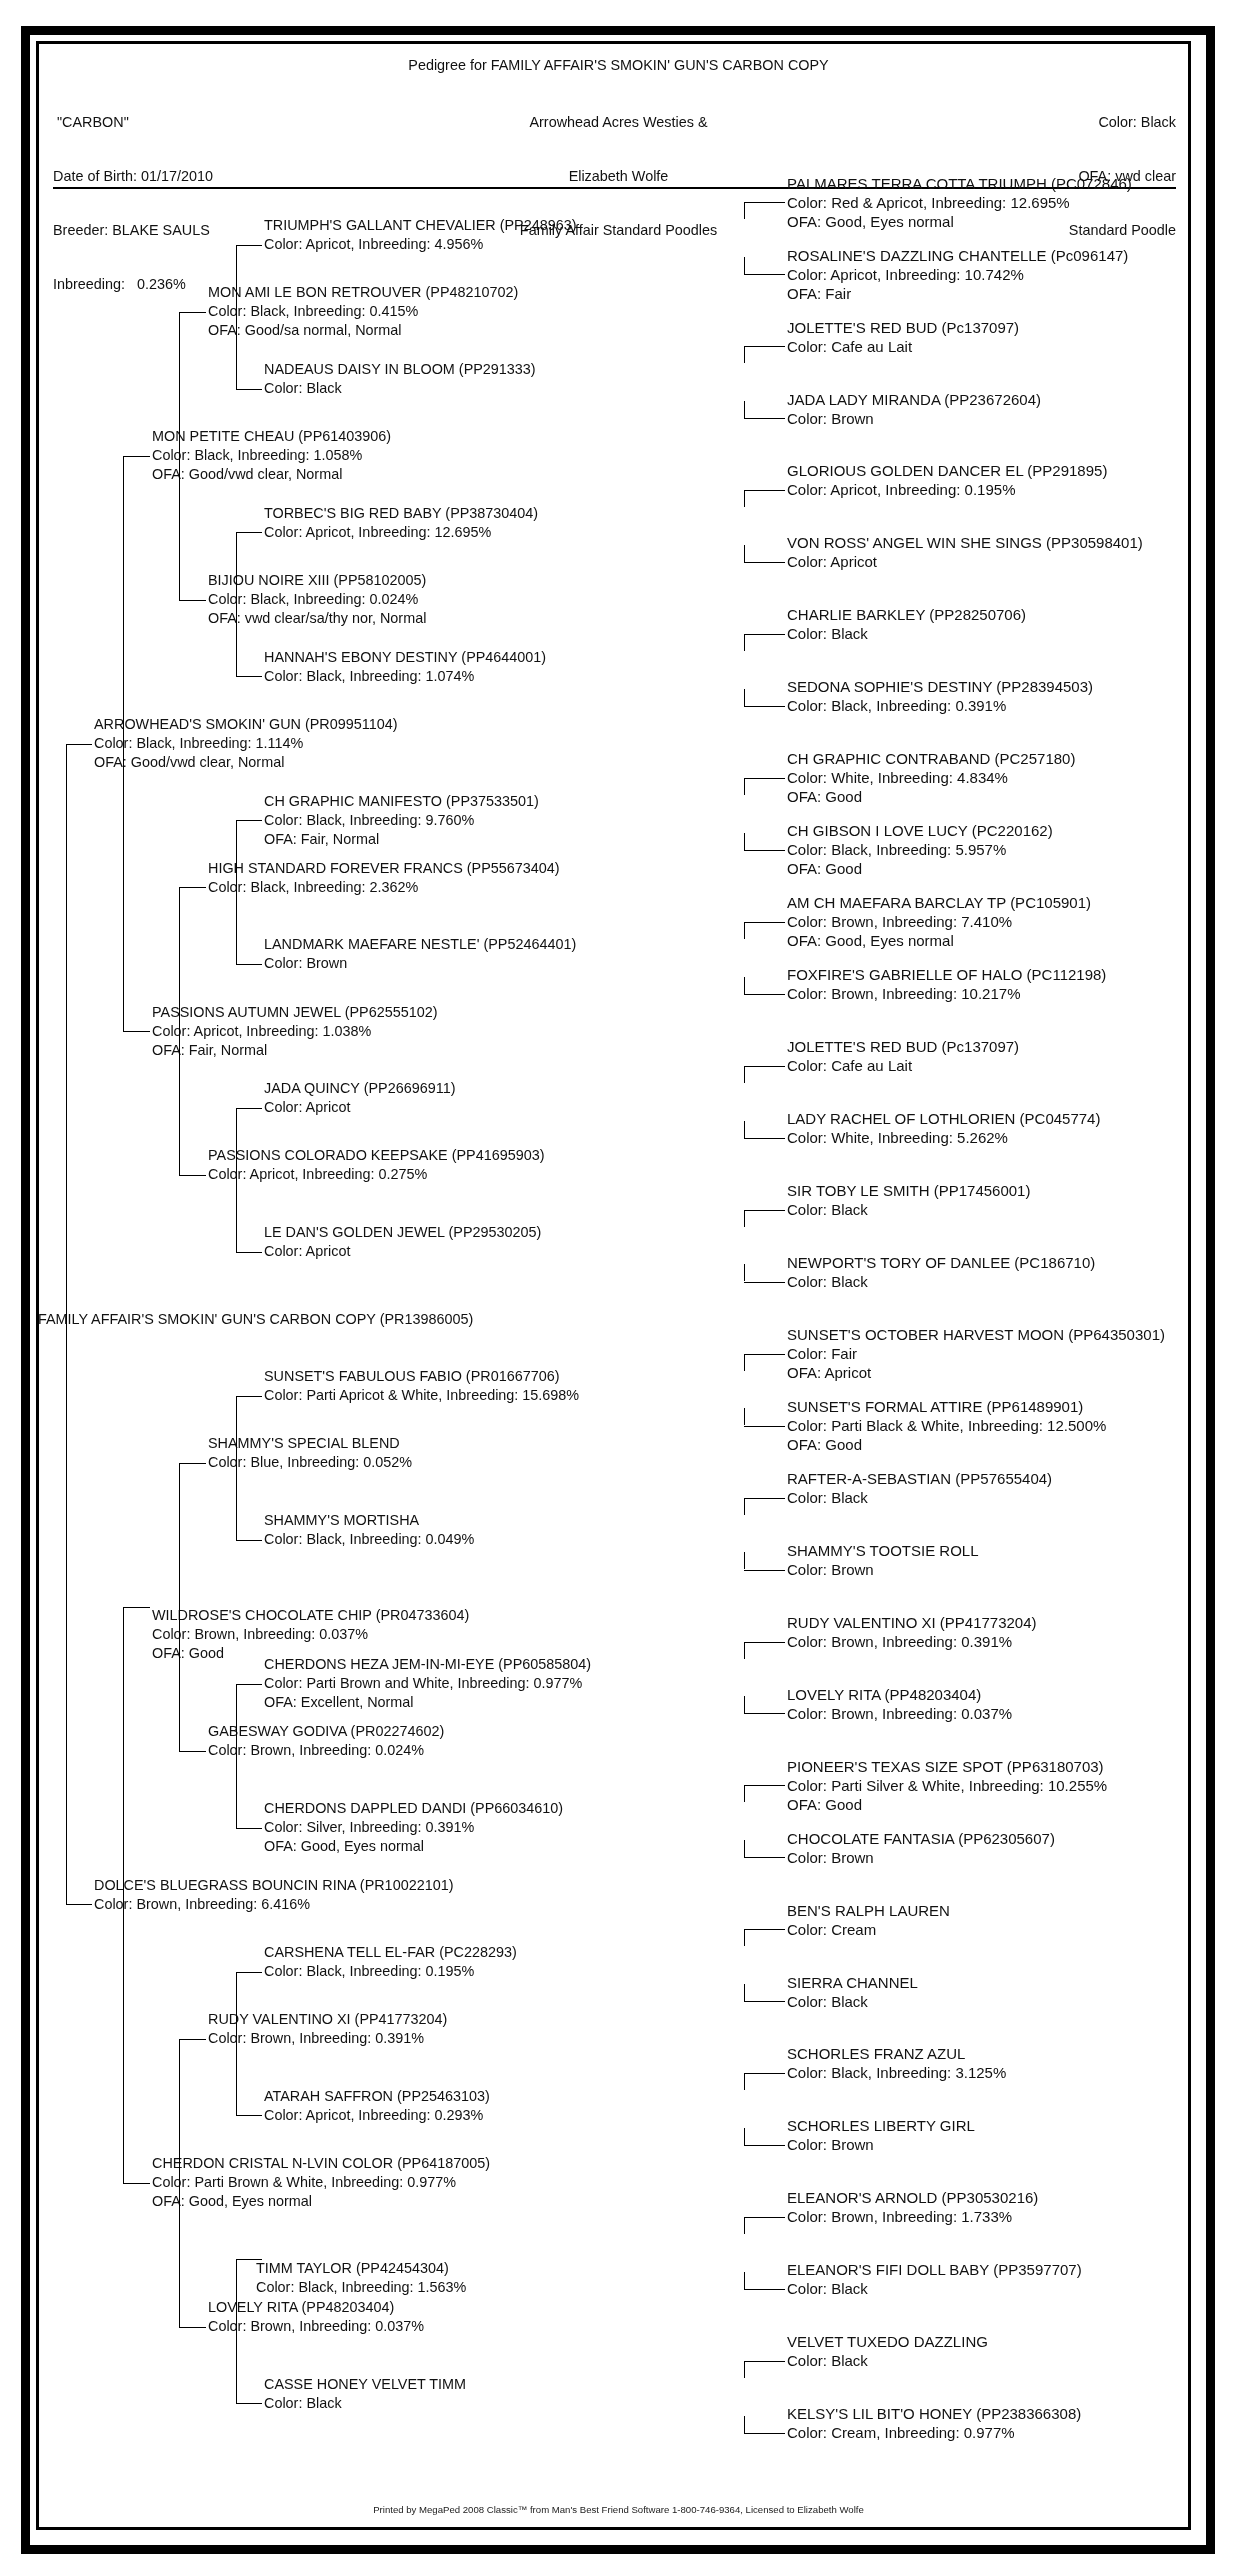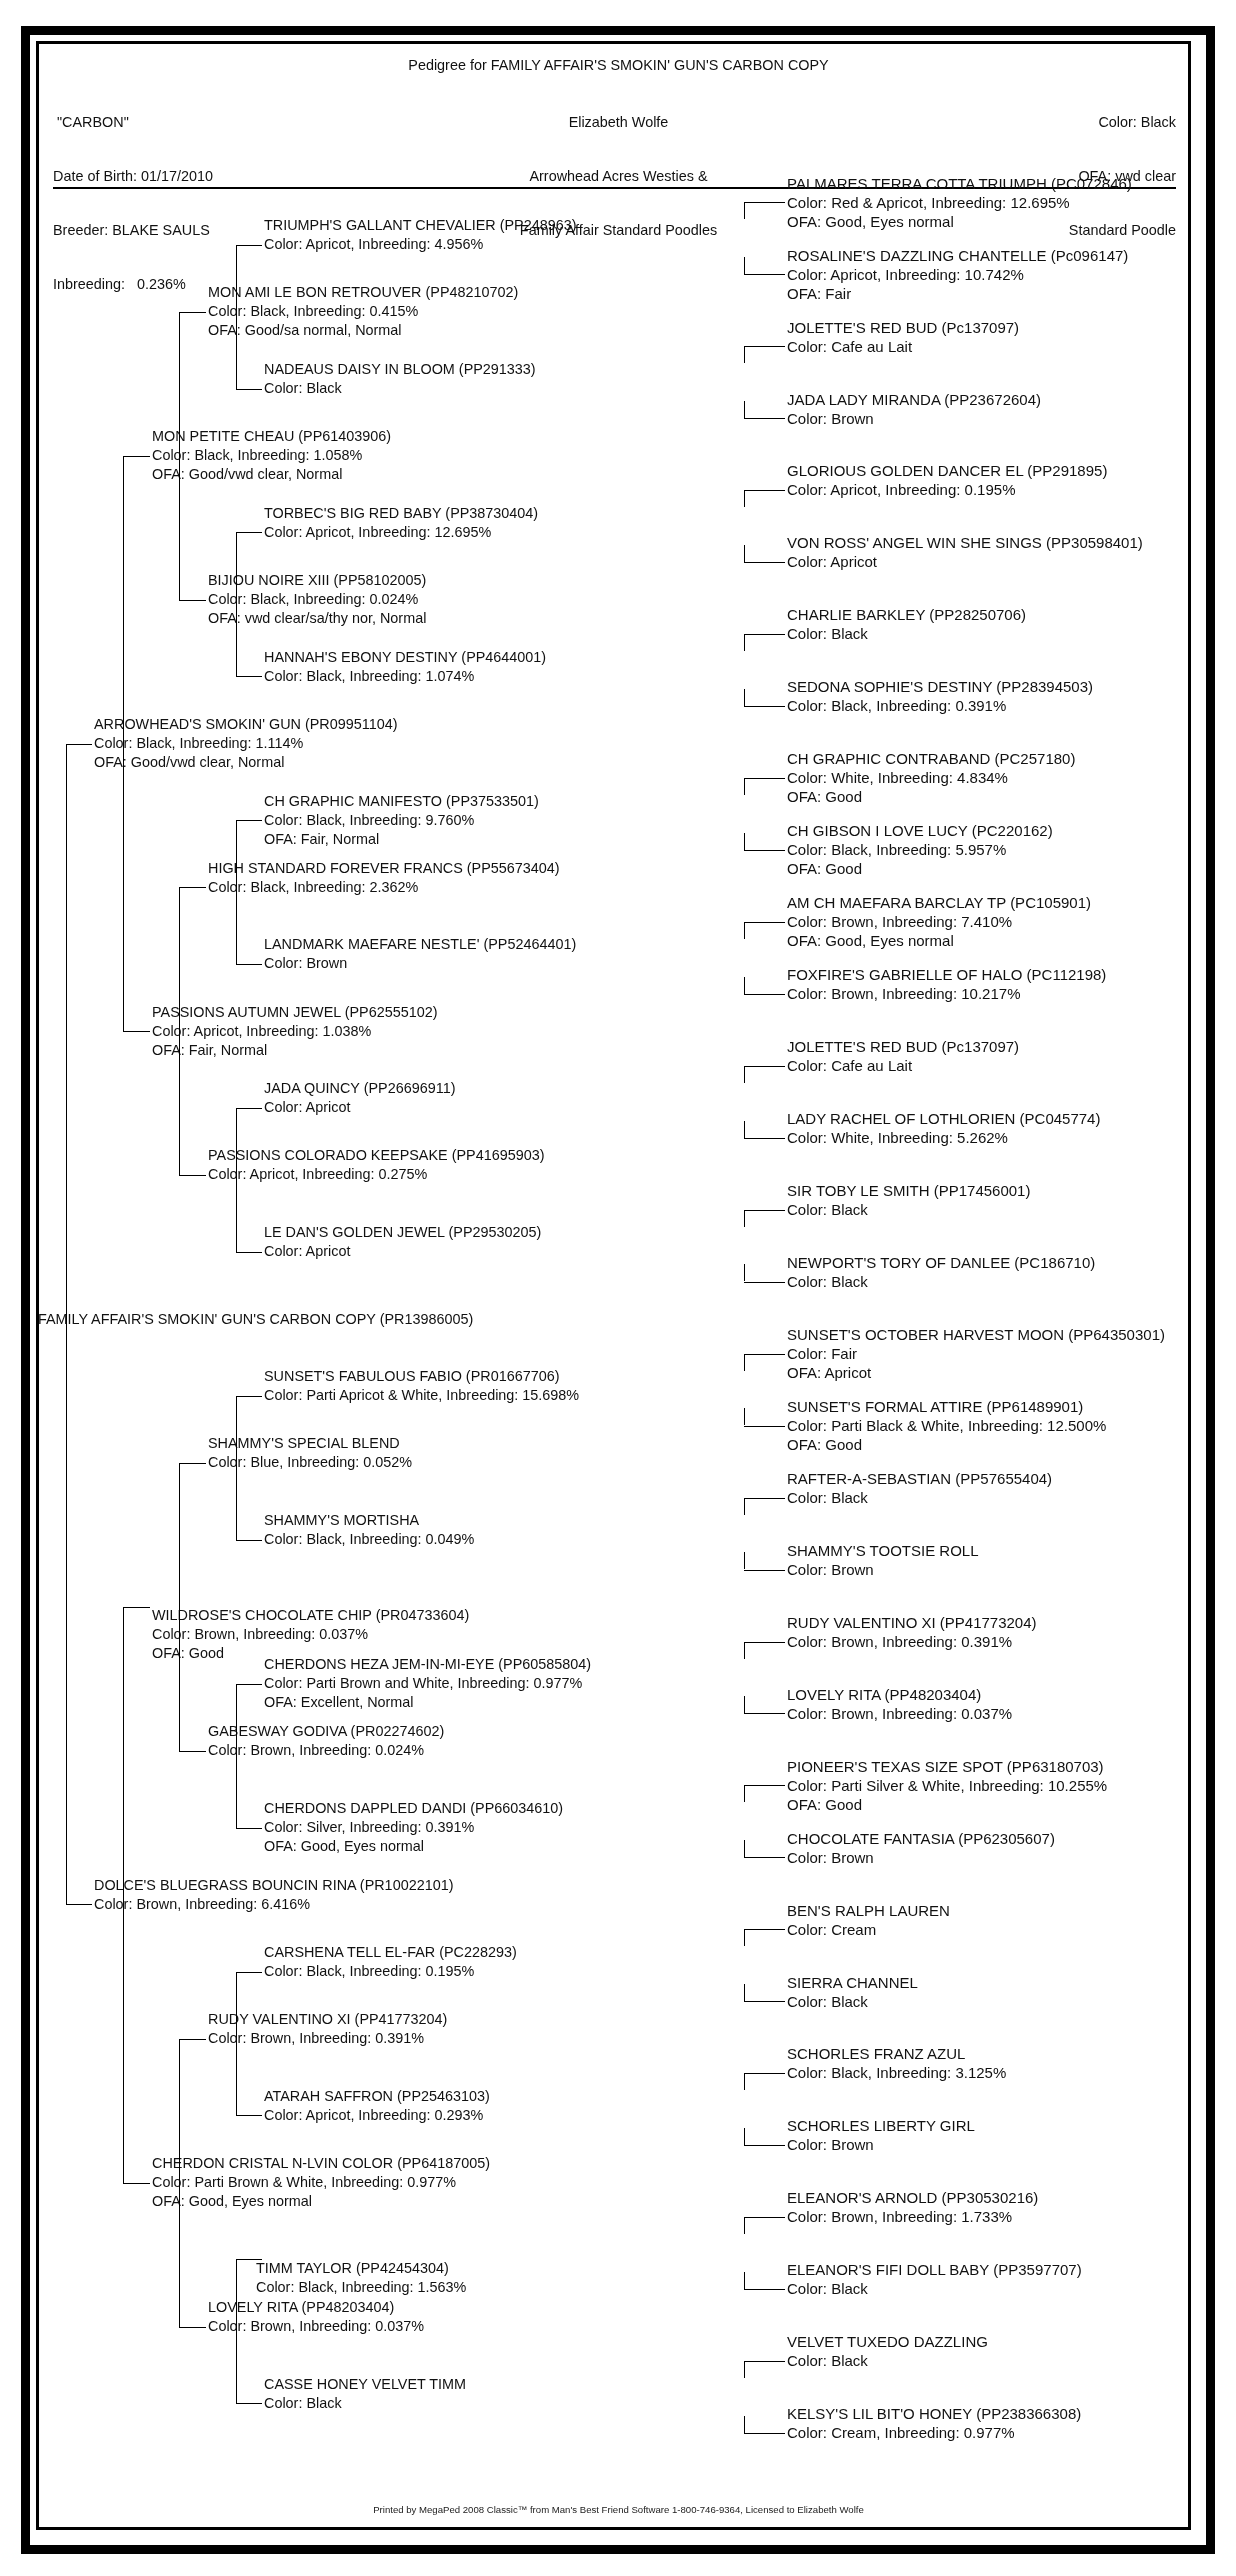--- a/index.html
+++ b/index.html
@@ -28,22 +28,22 @@
 <div class="frame-inner"></div>
 
 <div class="hdr hdr-title">Pedigree for FAMILY AFFAIR'S SMOKIN' GUN'S CARBON COPY</div>
 <div class="hdr hdr-left">
   <div> "CARBON"</div>
   <div>Date of Birth: 01/17/2010</div>
   <div>Breeder: BLAKE SAULS</div>
   <div>Inbreeding:   0.236%</div>
 </div>
 <div class="hdr hdr-center">
+  <div>Arrowhead Acres Westies &amp;</div>
   <div>Elizabeth Wolfe</div>
-  <div>Arrowhead Acres Westies &amp;</div>
   <div>Family Affair Standard Poodles</div>
 </div>
 <div class="hdr hdr-right">
   <div>Color: Black</div>
   <div>OFA: vwd clear</div>
   <div>Standard Poodle</div>
 </div>
 <div class="divider"></div>
 
 <div id="tree">

